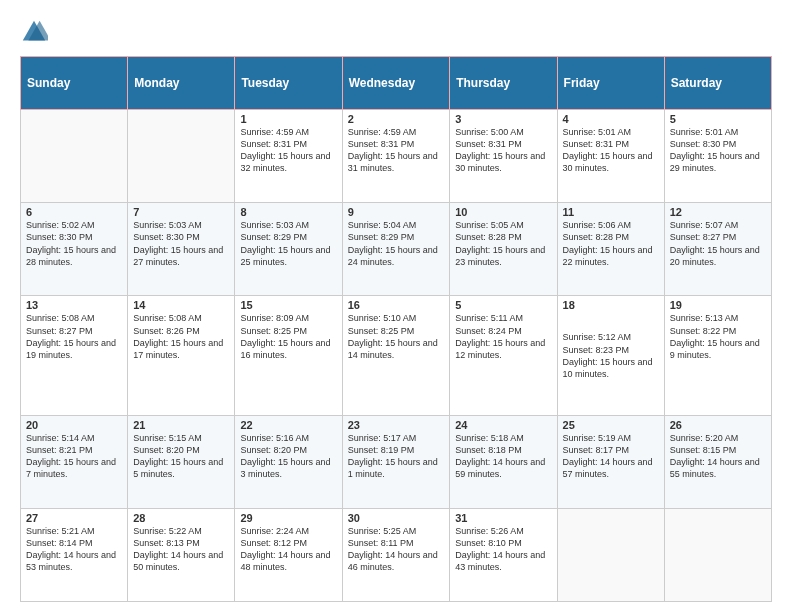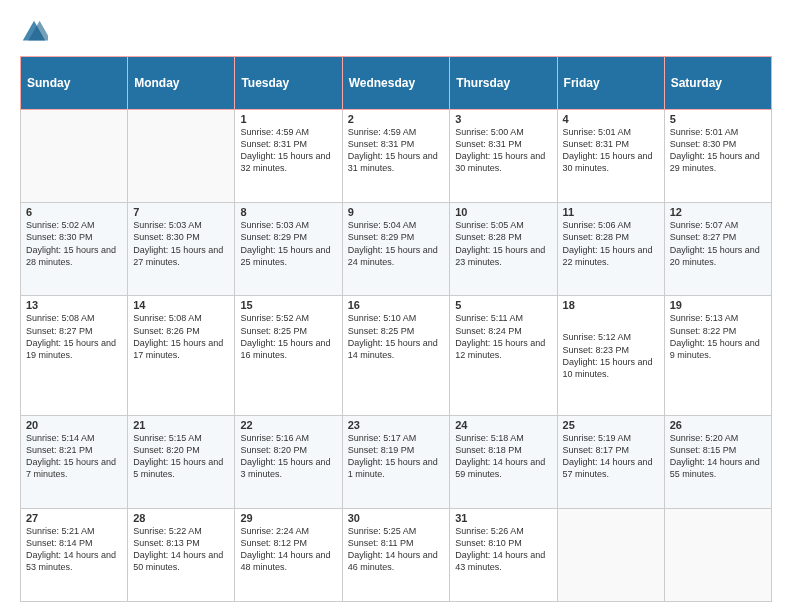--- a/index.html
+++ b/index.html
@@ -223,21 +223,21 @@
 Daylight: 15 hours and 19 minutes.</div>
           </td>
           <td>
             <span class="day-number">14</span>
             <div class="day-info" style="white-space: pre-line;">Sunrise: 5:08 AM
 Sunset: 8:26 PM
 Daylight: 15 hours and 17 minutes.</div>
           </td>
           <td>
             <span class="day-number">15</span>
-            <div class="day-info" style="white-space: pre-line;">Sunrise: 5:52 AM
+            <div class="day-info" style="white-space: pre-line;">Sunrise: 8:09 AM
 Sunset: 8:25 PM
 Daylight: 15 hours and 16 minutes.</div>
           </td>
           <td>
             <span class="day-number">16</span>
             <div class="day-info" style="white-space: pre-line;">Sunrise: 5:10 AM
 Sunset: 8:25 PM
 Daylight: 15 hours and 14 minutes.</div>
           </td>
           <td>

